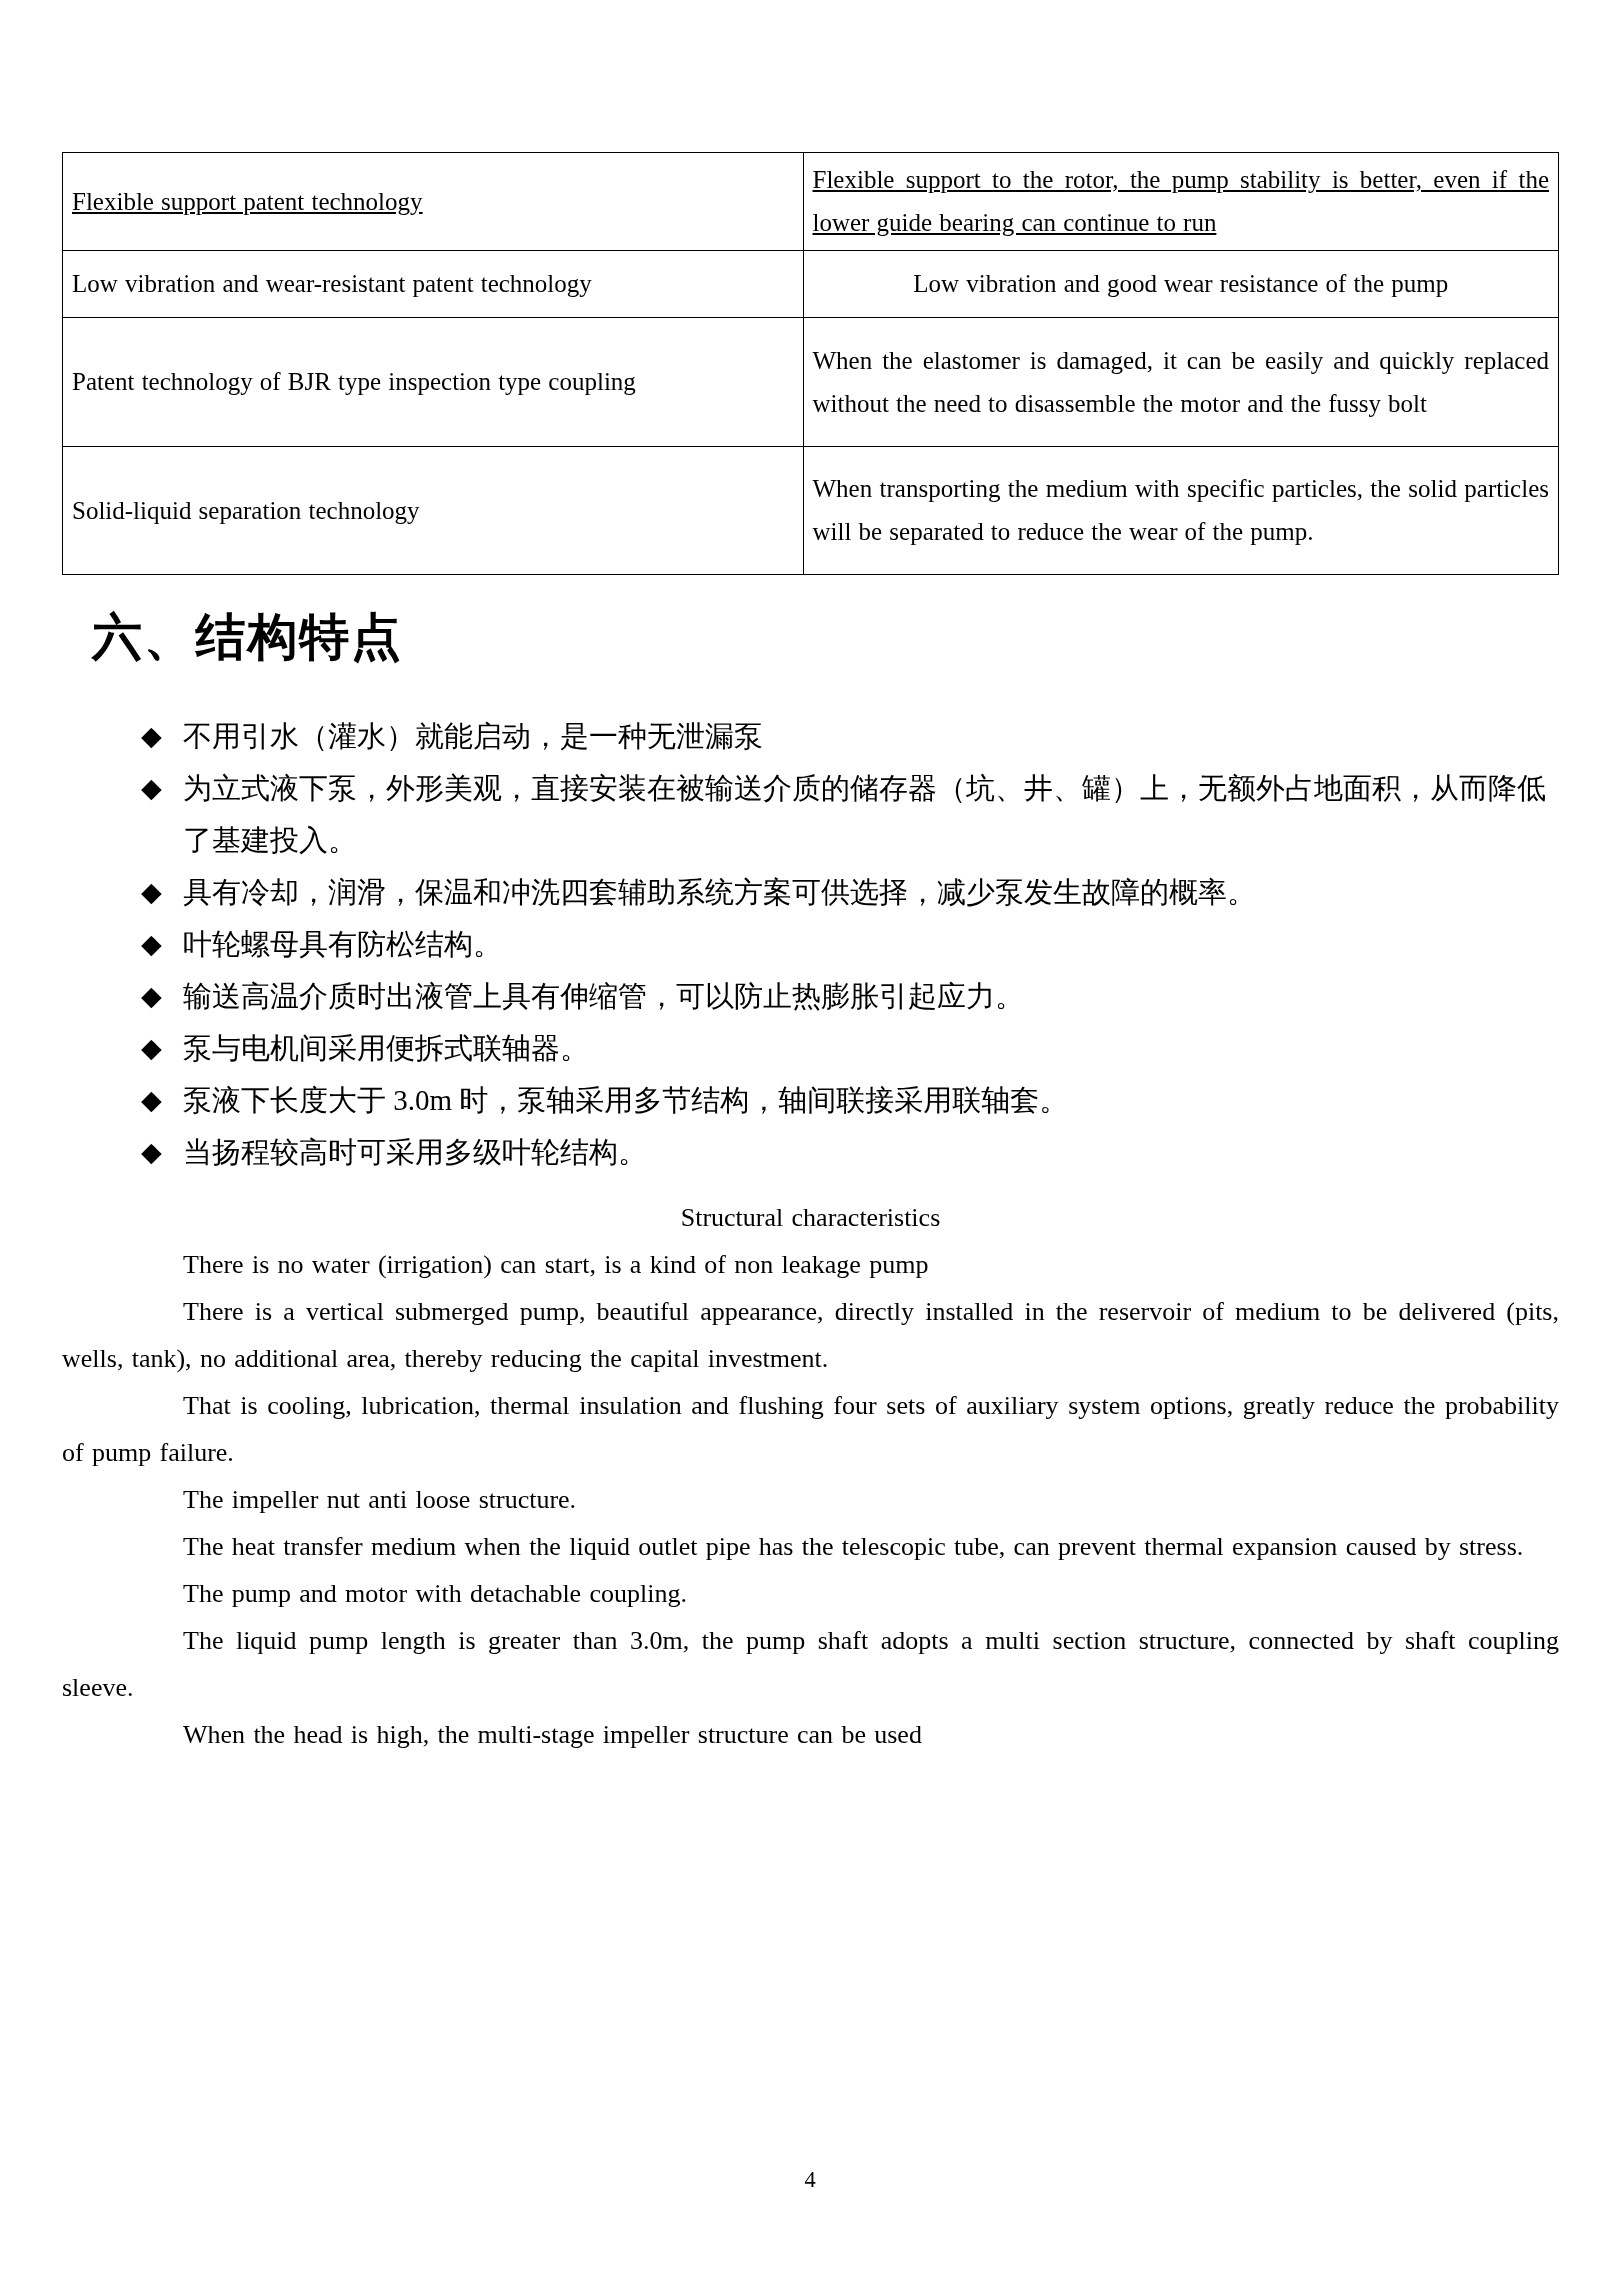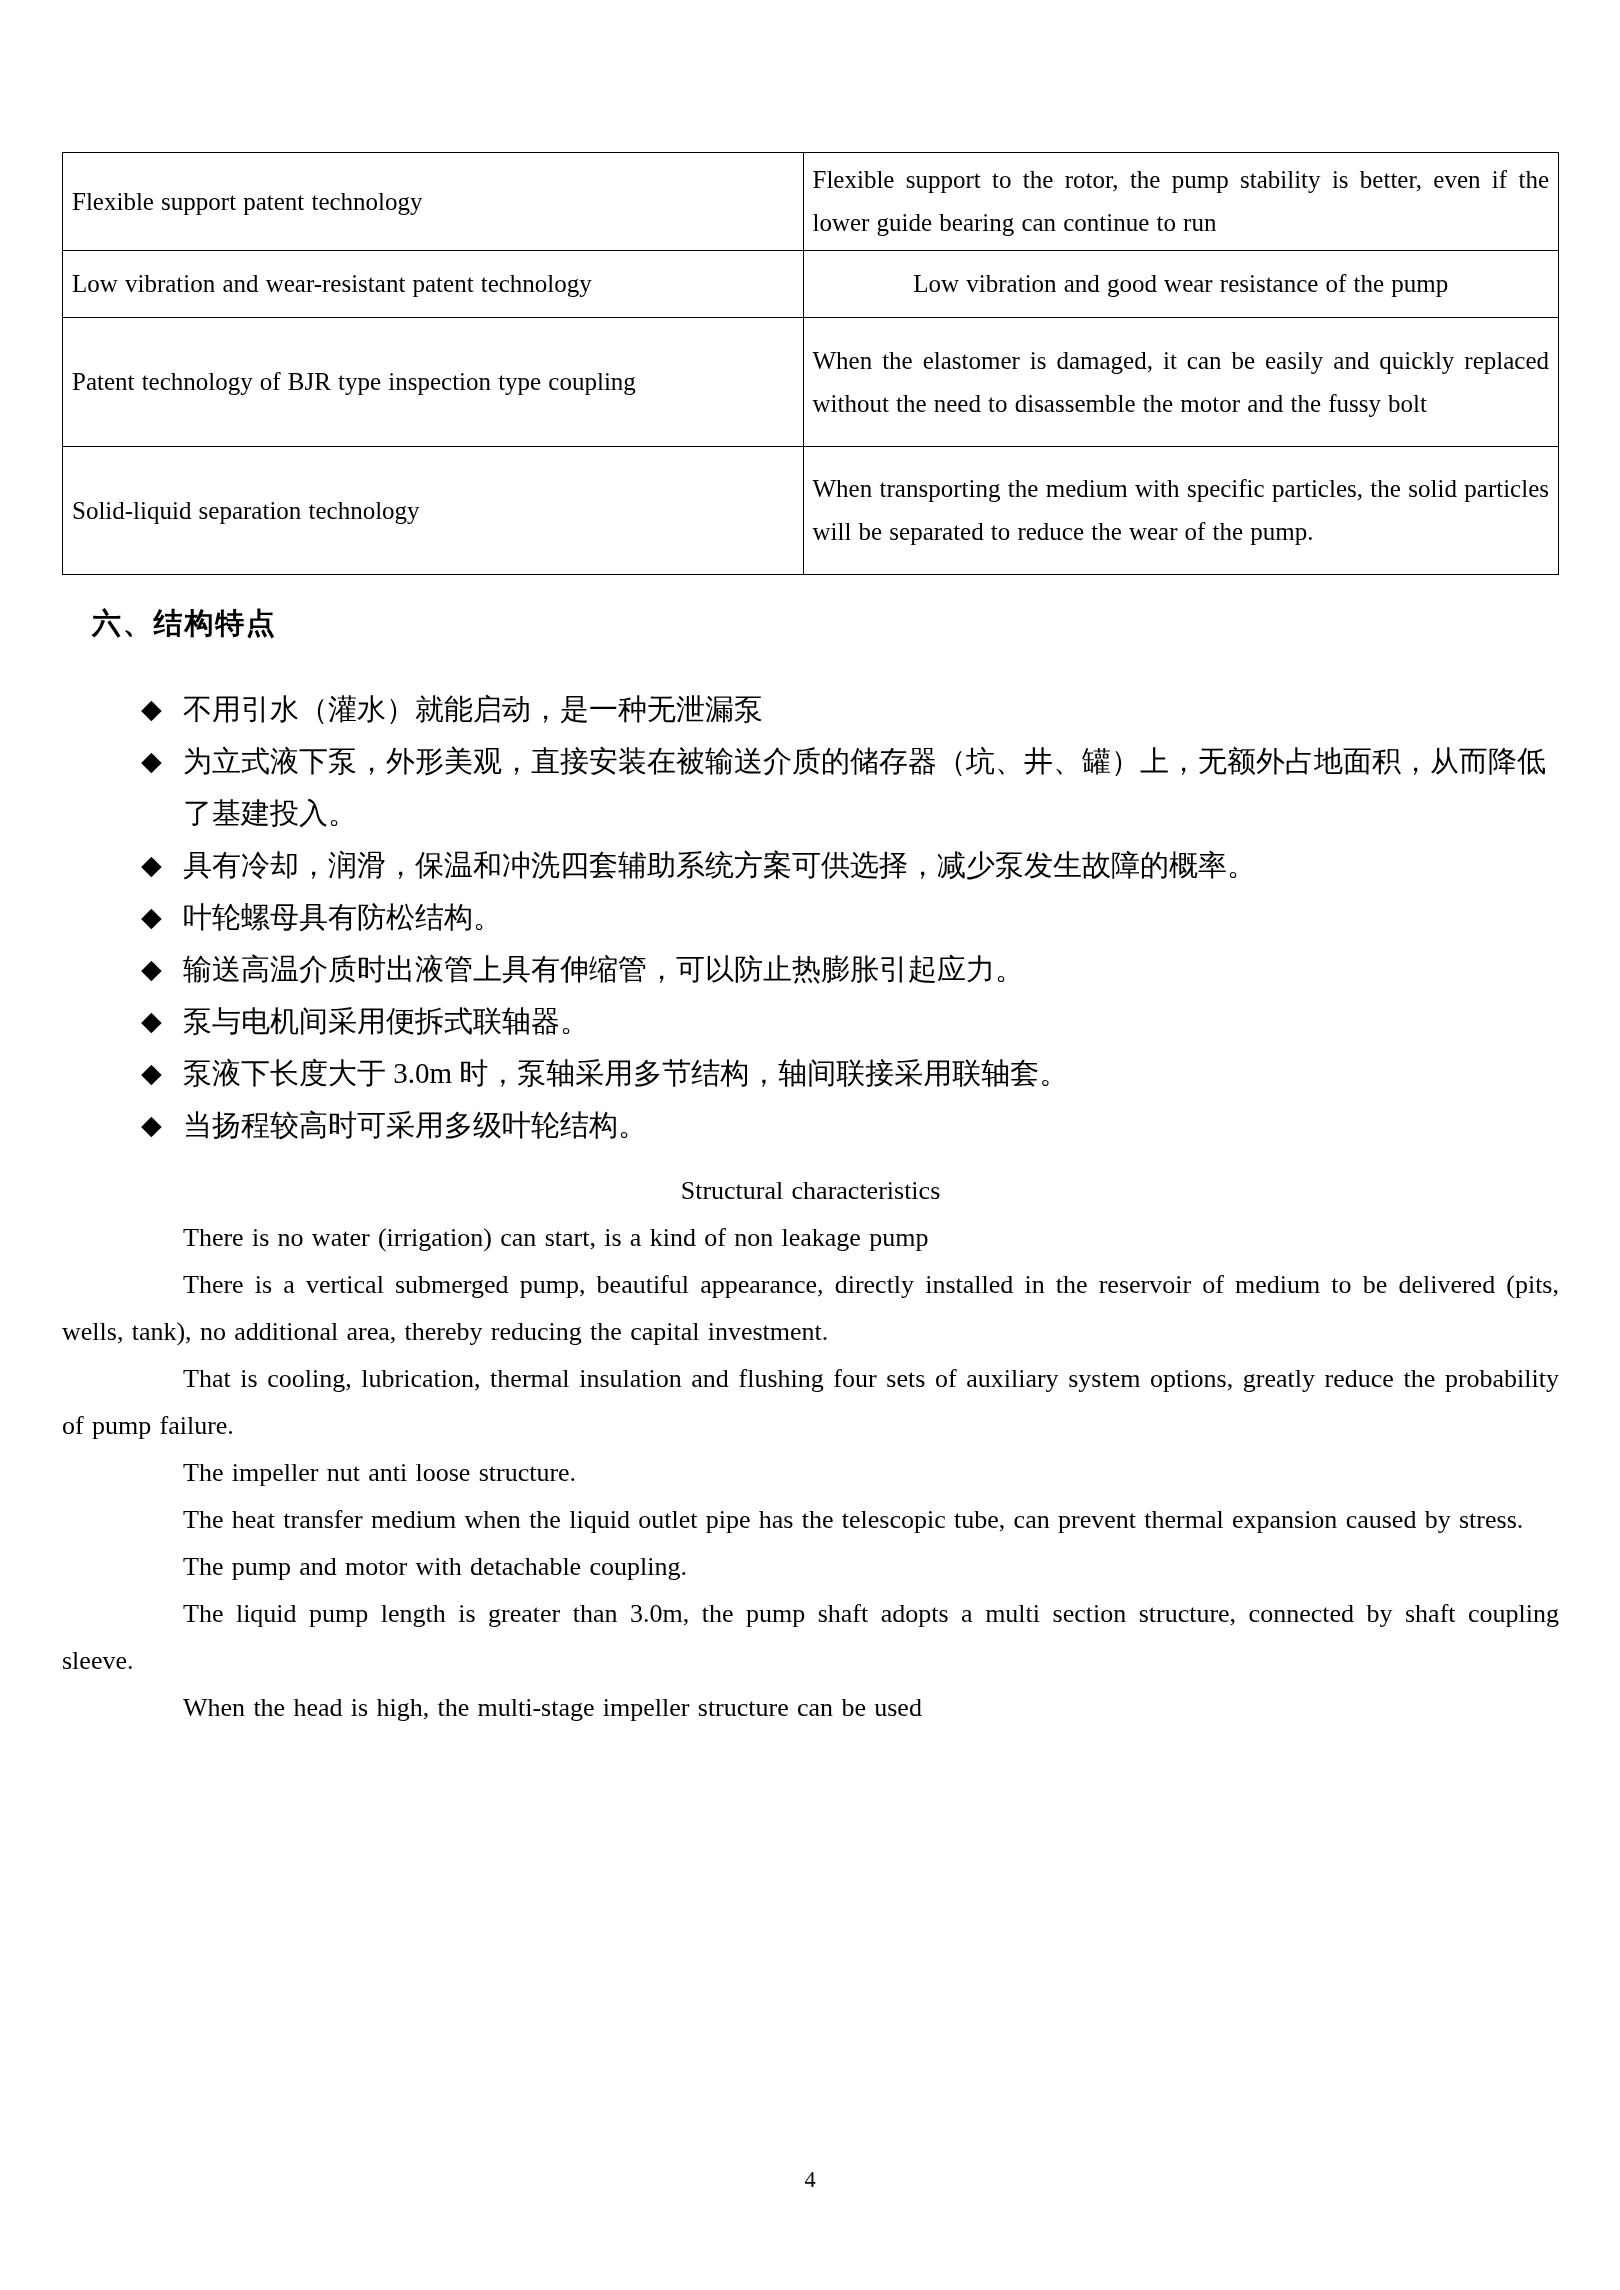--- a/index.html
+++ b/index.html
@@ -36,29 +36,29 @@
     line-height: 43px;
     vertical-align: middle;
     padding: 5.4px 9px;
     word-spacing: 0.9px;
   }
   table.features col.c-left  { width: 49.5%; }
   table.features col.c-right { width: 50.5%; }
   td.cell-left  { padding-left: 12.5px; text-align: left; }
   td.cell-right { text-align: justify; }
   td.cell-right.center { text-align: center; }
-  tr.r1 { height: 88px; }
+  tr.r1 { height: 88px; text-decoration: underline; }
   tr.r2 { height: 67px; margin-left: 28px; }
   tr.r3 { height: 129px; }
   tr.r4 { height: 128px; }
 
   
   .section-heading {
     margin: 29px 0 0 30px;
-    font-size: 29px;
+    font-size: 50px;
     font-weight: bold;
     letter-spacing: 1.8px;
   }
 
   
   ul.cn-bullets {
     list-style: none;
     margin: 39px 0 0 0;
     padding: 0 0 0 79px;
   }

